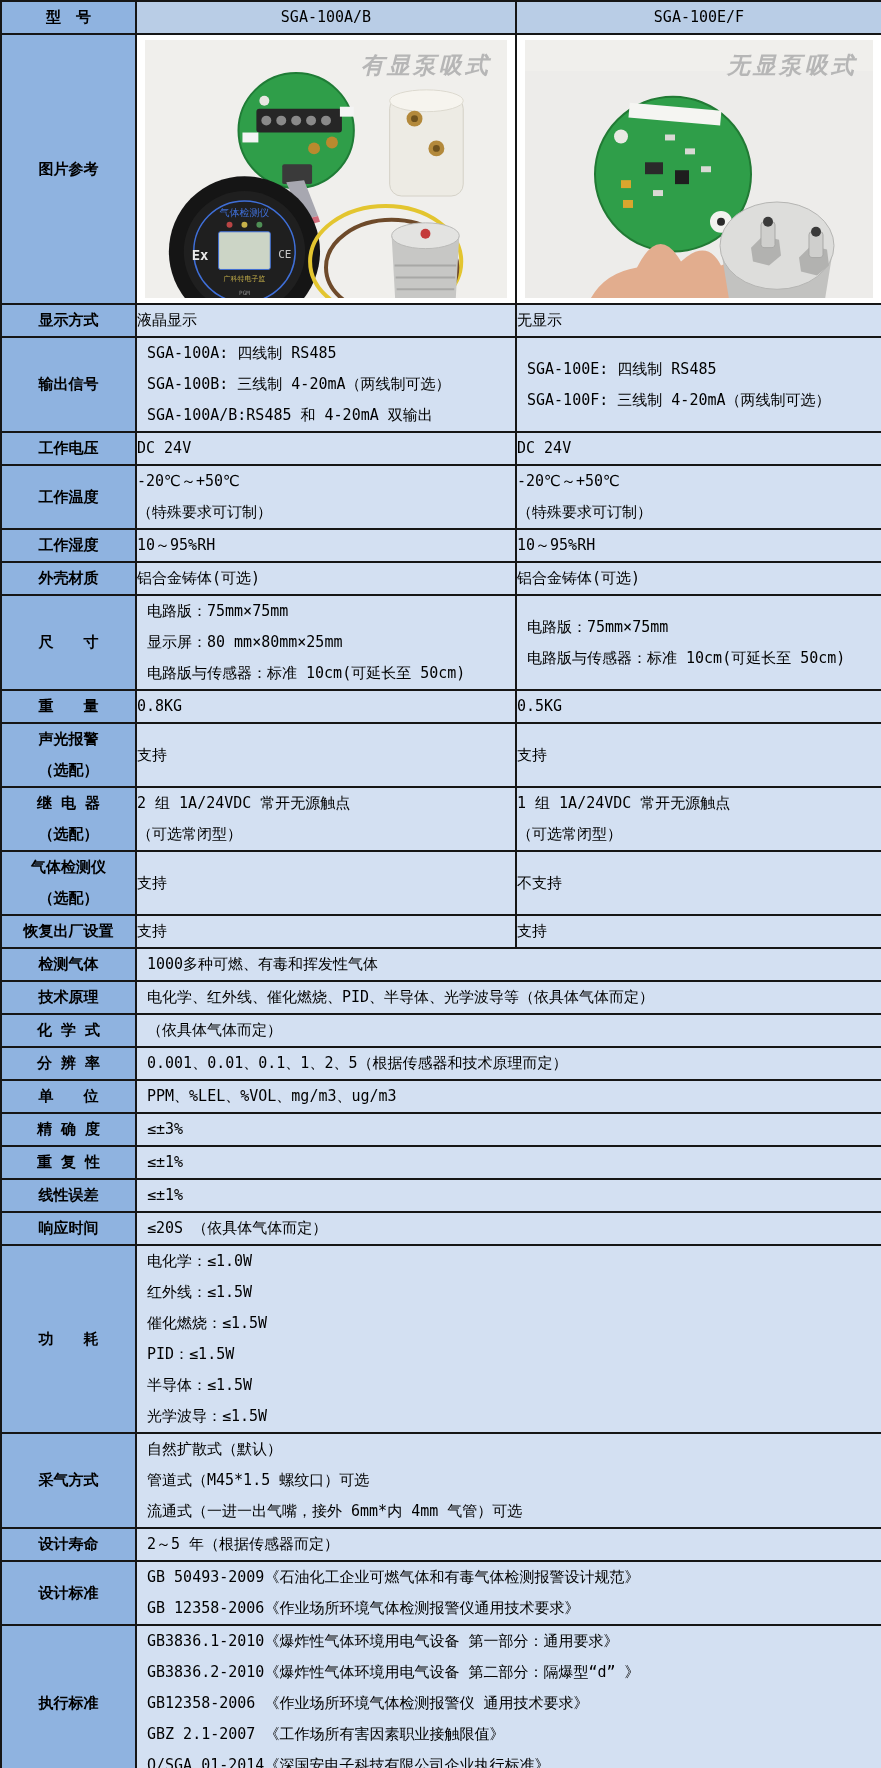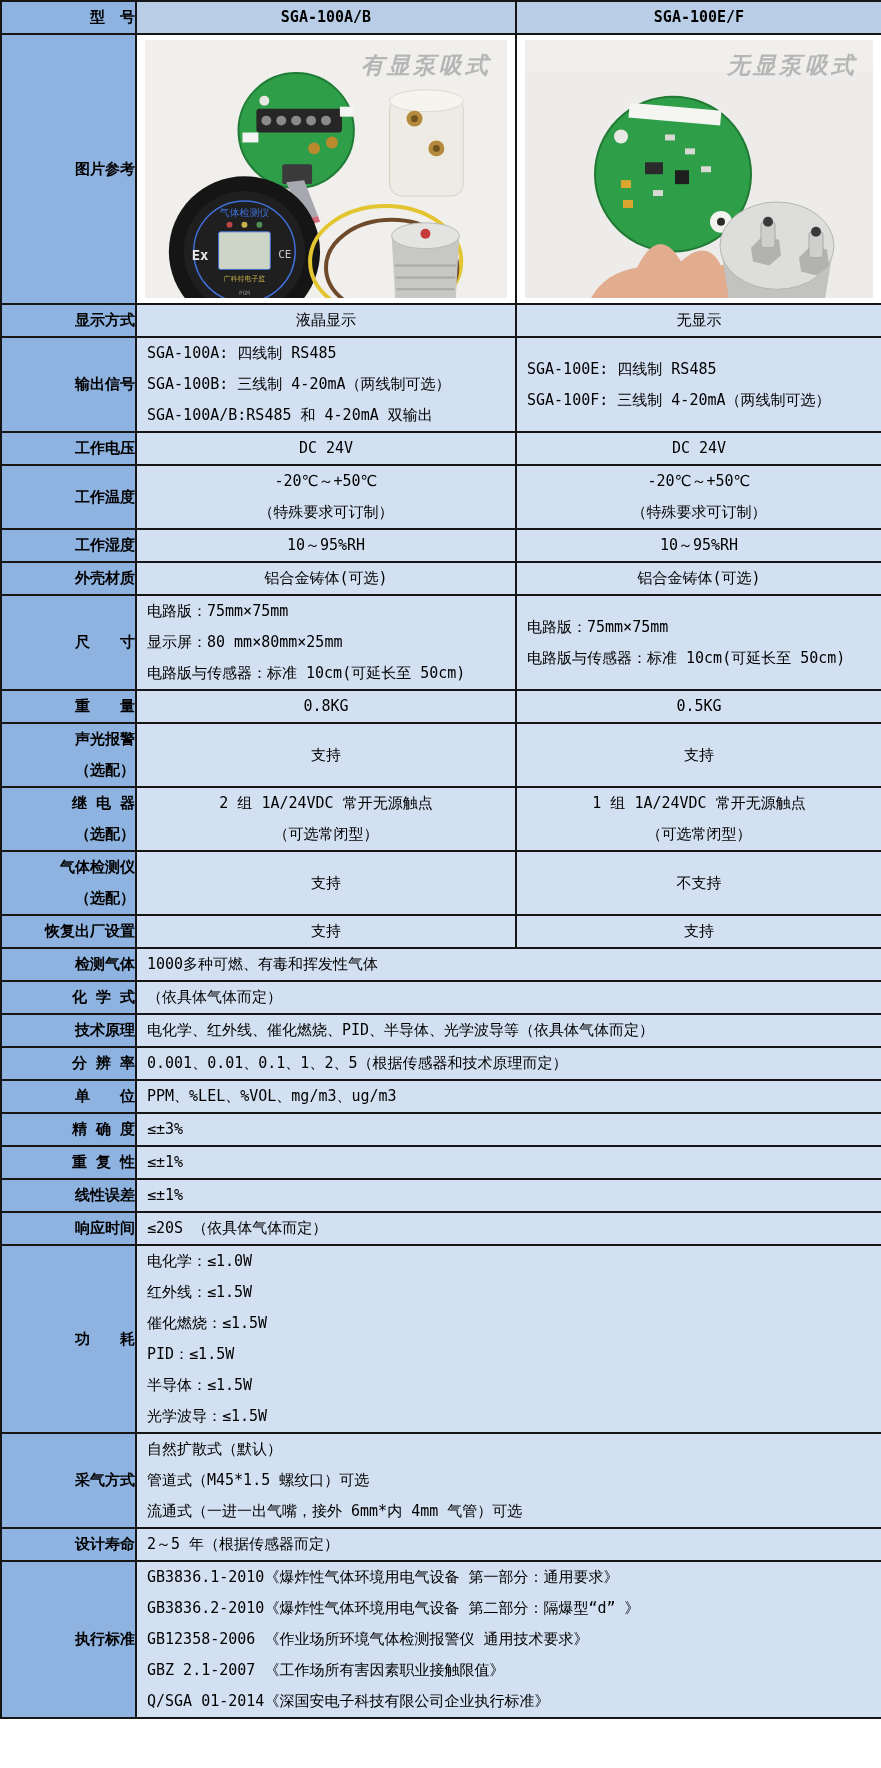--- a/index.html
+++ b/index.html
@@ -1,22 +1,22 @@
 <!DOCTYPE html>
 <html><head>
 <meta charset="utf-8">
 <style>
   html,body{margin:0;padding:0;background:#ffffff;}
   body{font-family:"DejaVu Sans Mono","DejaVu Sans",monospace;color:#000;}
   .spec-table{width:881px;border-collapse:collapse;table-layout:fixed;border:2px solid #161616;}
   .spec-table td{border:2px solid #161616;font-size:15px;line-height:31px;vertical-align:middle;overflow:hidden;white-space:pre-line;padding:0;}
-  td.lab{background:#8fb3e0;font-weight:bold;text-align:right;}
-  td.hdr{background:#b9cde6;font-weight:bold;text-align:center;}
+  td.lab{background:#8fb3e0;font-weight:bold;text-align:center;}
+  td.hdr{background:#b9cde6;font-weight:normal;text-align:center;}
   td.val{background:#d3e0f2;}
-  td.c{text-align:center;}
+  td.c{}
   td.l{text-align:left;padding-left:10px;padding-right:6px;}
   td.photo{background:#ffffff;position:relative;padding:0;}
   .photo-wrap{position:absolute;inset:5px 8px;background:#f0efec;overflow:hidden;}
   .photo-wrap svg{display:block;width:100%;height:100%;}
   .watermark{position:absolute;top:14px;right:16px;color:#b6b6b6;font-size:23px;font-weight:bold;letter-spacing:3px;line-height:1;font-style:italic;}
   .tight{line-height:29px;}
 </style>
 </head>
 <body>
 
@@ -231,27 +231,27 @@
     <td class="val c">支持</td>
     <td class="val c">支持</td>
   </tr>
 
   <tr style="height:30px">
     <td class="lab">检测气体</td>
     <td class="val l" colspan="2">1000多种可燃、有毒和挥发性气体</td>
   </tr>
 
   <tr style="height:30px">
+    <td class="lab">技术原理</td>
+    <td class="val l" colspan="2">电化学、红外线、催化燃烧、PID、半导体、光学波导等（依具体气体而定）</td>
+  </tr>
+
+  <tr style="height:30px">
     <td class="lab">化 学 式</td>
     <td class="val l" colspan="2">（依具体气体而定）</td>
-  </tr>
-
-  <tr style="height:30px">
-    <td class="lab">技术原理</td>
-    <td class="val l" colspan="2">电化学、红外线、催化燃烧、PID、半导体、光学波导等（依具体气体而定）</td>
   </tr>
 
 
   <tr style="height:30px">
     <td class="lab">分 辨 率</td>
     <td class="val l" colspan="2">0.001、0.01、0.1、1、2、5（根据传感器和技术原理而定）</td>
   </tr>
 
   <tr style="height:31px">
     <td class="lab">单　　位</td>
@@ -293,20 +293,25 @@
     <td class="val l" colspan="2">自然扩散式（默认）
 管道式（M45*1.5 螺纹口）可选
 流通式（一进一出气嘴，接外 6mm*内 4mm 气管）可选</td>
   </tr>
 
   <tr style="height:31px">
     <td class="lab">设计寿命</td>
     <td class="val l" colspan="2">2～5 年（根据传感器而定）</td>
   </tr>
 
+  <tr style="height:55px">
+    <td class="lab">设计标准</td>
+    <td class="val l" colspan="2">GB 50493-2009《石油化工企业可燃气体和有毒气体检测报警设计规范》
+GB 12358-2006《作业场所环境气体检测报警仪通用技术要求》</td>
+  </tr>
 
   <tr style="height:157px">
     <td class="lab">执行标准</td>
     <td class="val l tight" colspan="2">GB3836.1-2010《爆炸性气体环境用电气设备 第一部分：通用要求》
 GB3836.2-2010《爆炸性气体环境用电气设备 第二部分：隔爆型“d” 》
 GB12358-2006 《作业场所环境气体检测报警仪 通用技术要求》
 GBZ 2.1-2007 《工作场所有害因素职业接触限值》
 Q/SGA 01-2014《深国安电子科技有限公司企业执行标准》</td>
   </tr>
 

